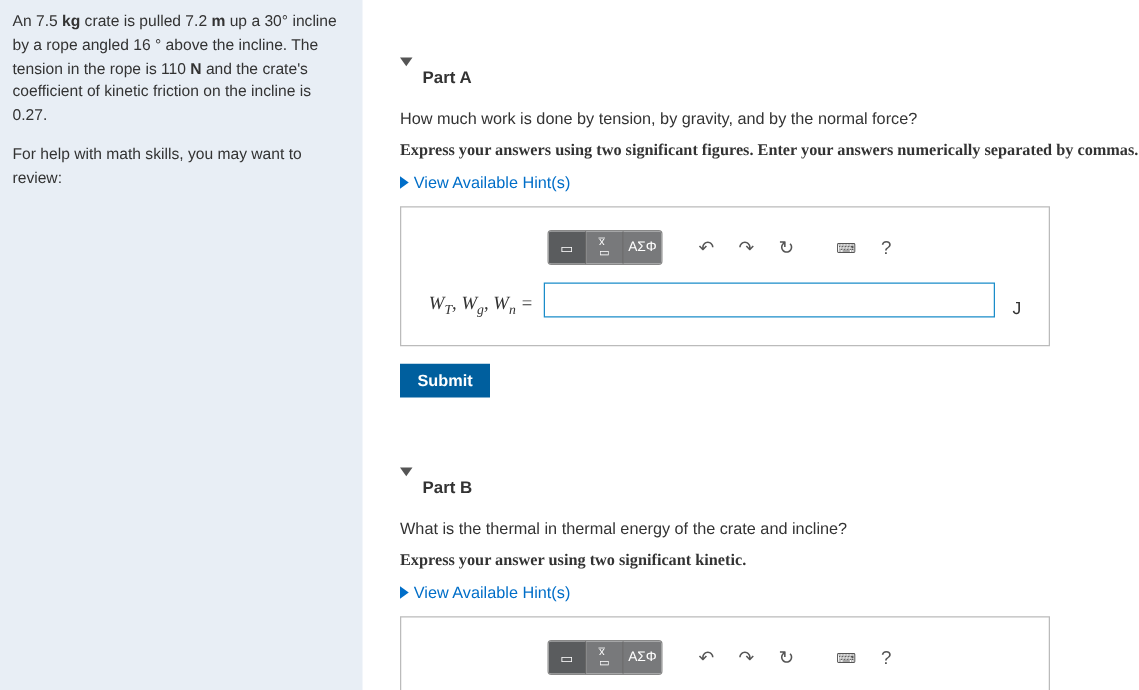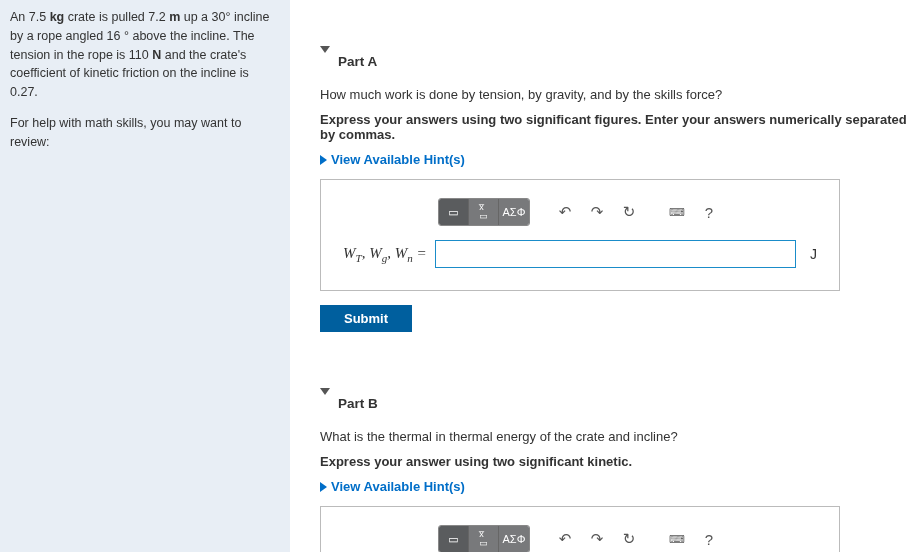--- a/index.html
+++ b/index.html
@@ -43,24 +43,24 @@
     border-right: 5px solid transparent;
     border-top: 7px solid #555;
   }
   .part-title {
     font-weight: bold;
     color: #333;
     font-size: 13.5px;
     margin-top: 24px;
   }
   .question { margin-bottom: 10px; font-size: 13px; }
-  .instruct { font-weight: bold; font-size: 13px; margin-bottom: 10px; }
+  .instruct { font-weight: bold; font-size: 13px; margin-bottom: 10px; font-family: Liberation Serif, serif; }
   .hints {
     color: #006ec8;
-    font-weight: bold;
+    font-weight: normal;
     font-size: 13px;
     cursor: pointer;
     display: flex;
     align-items: center;
     gap: 4px;
     margin-bottom: 12px;
   }
   .hints .tri-right {
     width:0;height:0;
     border-top:5px solid transparent;
@@ -95,42 +95,42 @@
   }
   .tb-group > div:last-child { border-right:none; }
   .tb-sel { background:#5a5c5e !important; }
   .tb-icon {
     width:26px;height:26px;
     display:flex;align-items:center;justify-content:center;
     color:#555;cursor:pointer;font-size:15px;
   }
   .tb-spacer { width: 10px; }
   .input-row {
-    display:flex;align-items:center;gap:8px;
+    display:flex;align-items:flex-end;gap:8px;
   }
   .var-label {
     font-family: "Times New Roman", serif;
     font-size: 15px;
     font-style: italic;
     white-space: nowrap;
   }
   .var-label .sub { font-size: 11px; font-style: italic; vertical-align: sub; }
   .answer-input {
     flex:1;
     height:28px;
     border:1px solid #1a8cc9;
     padding:2px 6px;
     font-size:13px;
   }
   .unit { font-size:14px; margin-left:6px; }
   .submit-btn {
     background:#005f9e;
     color:#fff;
     border:none;
-    padding:6px 24px;
+    padding:6px 14px;
     font-size:13px;
     font-weight:bold;
     margin-top:14px;
     cursor:pointer;
   }
   a.link { color:#006ec8; text-decoration:none; }
 </style>
 </head>
 <body>
 
@@ -141,21 +141,21 @@
   <p>For help with math skills, you may want to review:</p>
 </div>
 
 <div class="main">
 
   <div class="part">
     <div class="part-header">
       <div class="triangle"></div>
       <div class="part-title">Part A</div>
     </div>
-    <div class="question">How much work is done by tension, by gravity, and by the skills force?</div>
+    <div class="question">How much work is done by tension, by gravity, and by the normal force?</div>
     <div class="instruct">Express your answers using two significant figures. Enter your answers numerically separated by commas.</div>
     <div class="hints">
       <div class="tri-right"></div>
       <span>View Available Hint(s)</span>
     </div>
     <div class="answer-box">
       <div class="toolbar">
         <div class="tb-group">
           <div class="tb-sel">▭</div>
           <div style="font-size:9px;line-height:1;">x̅<br>▭</div>

